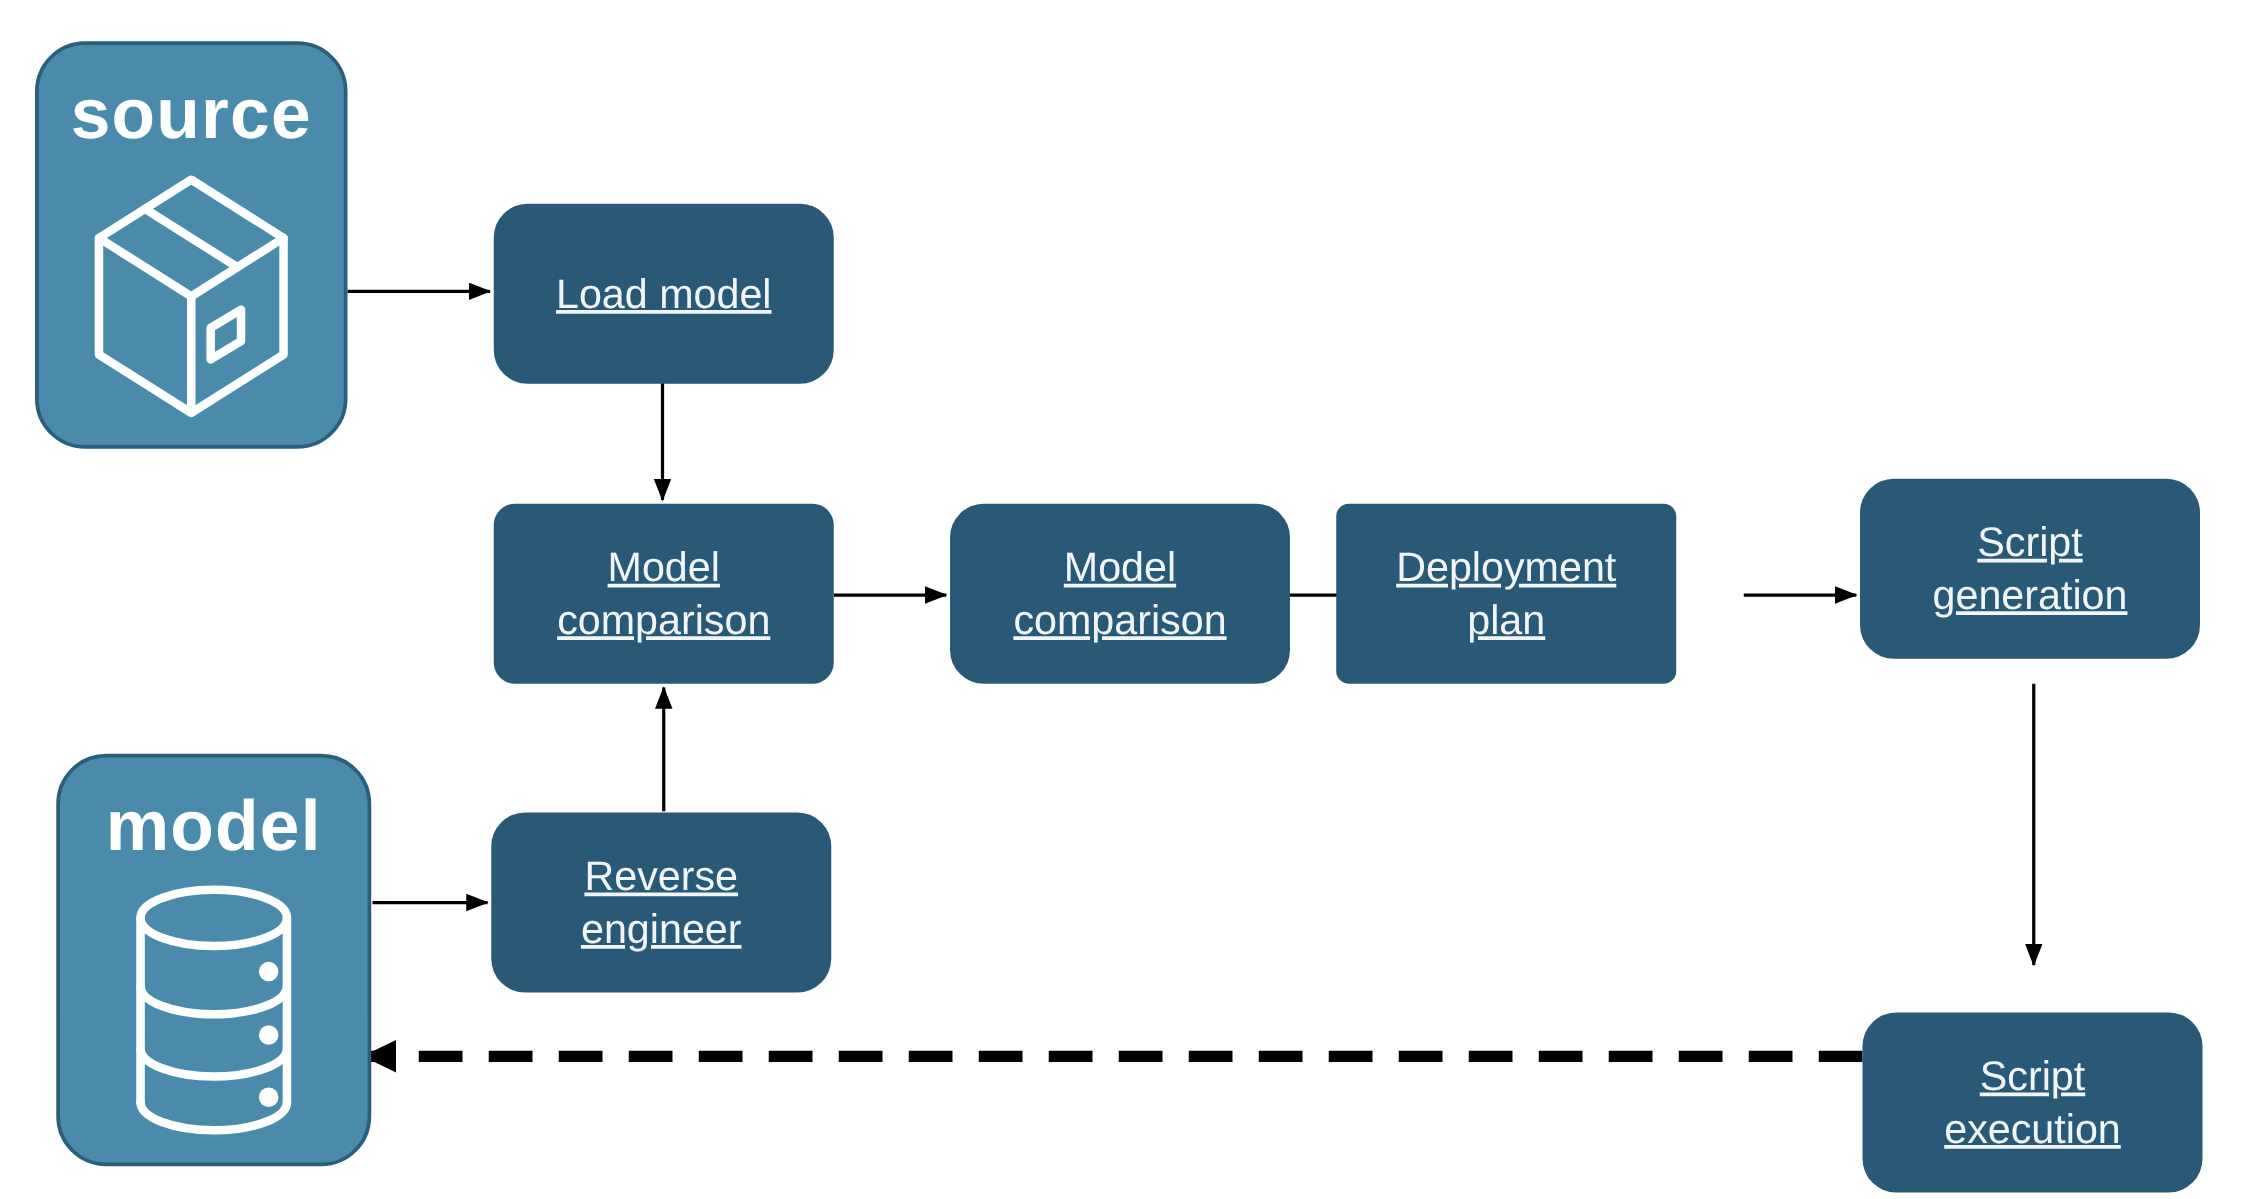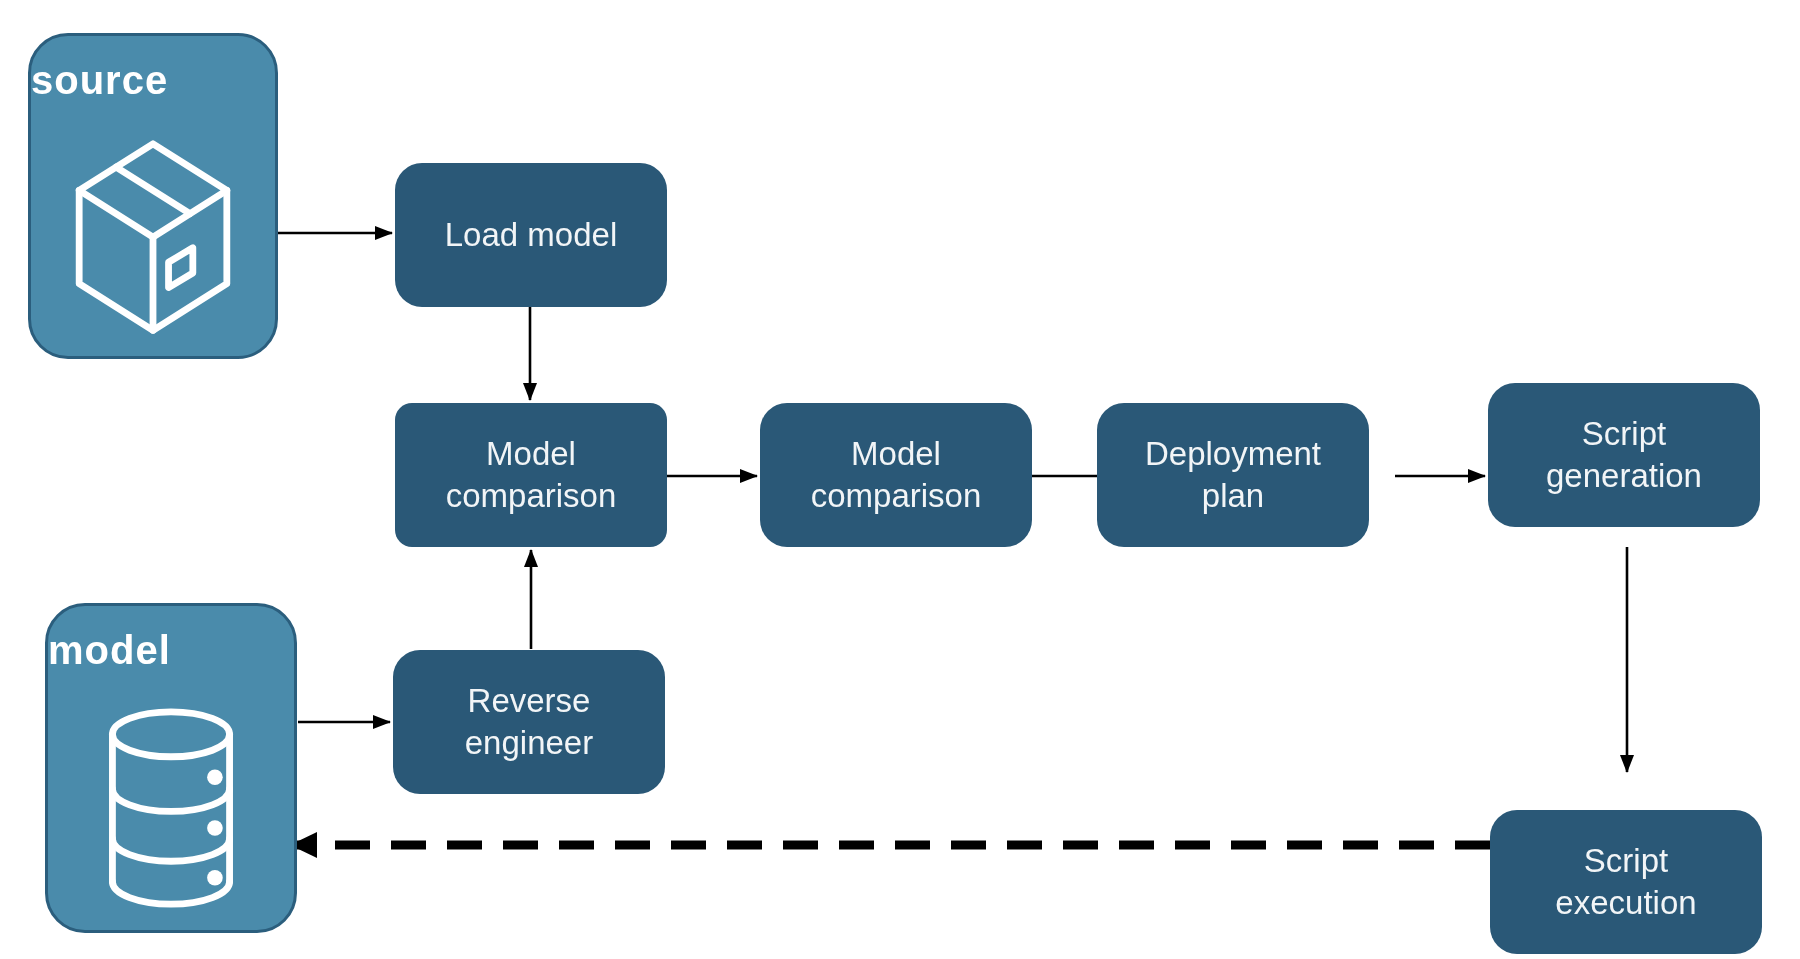--- a/index.html
+++ b/index.html
@@ -15,43 +15,44 @@
   .node{
     position:absolute;
     width:272px;height:144px;
     background:var(--node-fill,#2A5877);
     border-radius:27px;
     display:flex;align-items:center;justify-content:center;
     text-align:center;
     color:var(--label-text,#F2F5F7);
     font-size:33px;line-height:1.27;font-weight:400;
     z-index:2;
-    padding:0 34px;box-sizing:border-box;
+    padding:0 34px;box-sizing:border-box;text-decoration:underline;
   }
   .entity{
     position:absolute;
     background:var(--entity-fill,#4A8BAB);
     border:3px solid var(--entity-border,#2B5E7D);
     border-radius:40px;
     z-index:2;box-sizing:border-box;
   }
   .entity .entity-label{
     position:absolute;top:22px;left:0;right:0;
-    color:#ffffff;font-weight:700;font-size:40px;letter-spacing:1px;
+    text-align:center;
+    color:#ffffff;font-weight:700;font-size:57px;letter-spacing:1px;
   }
   .entity .entity-icon{position:absolute;left:50%;transform:translateX(-50%);}
   #source-box{left:28px;top:33px;width:250px;height:326px;}
   #target-box{left:45px;top:603px;width:252px;height:330px;}
   #source-box .entity-icon{top:100px;}
   #target-box .entity-icon{top:100px;}
 
   #node-load-model       {left:395px;top:163px;}
   #node-model-comparison {left:395px;top:403px;border-radius:17px;}
   #node-model-differences{left:760px;top:403px;}
-  #node-deployment-plan  {left:1097px;top:403px;}
+  #node-deployment-plan  {left:1069px;top:403px;border-radius:10px;}
   #node-script-generation{left:1488px;top:383px;}
   #node-reverse-engineer {left:393px;top:650px;}
   #node-script-execution {left:1490px;top:810px;}
 
   .icon-stroke{stroke:#ffffff;stroke-width:7;fill:none;stroke-linejoin:round;stroke-linecap:round;}
   .arrow-line{stroke:var(--arrow,#000);stroke-width:2.6;fill:none;}
   .arrow-dashed{stroke:var(--arrow,#000);stroke-width:9;fill:none;stroke-dasharray:35 21;}
 </style>
 </head>
 <body>

